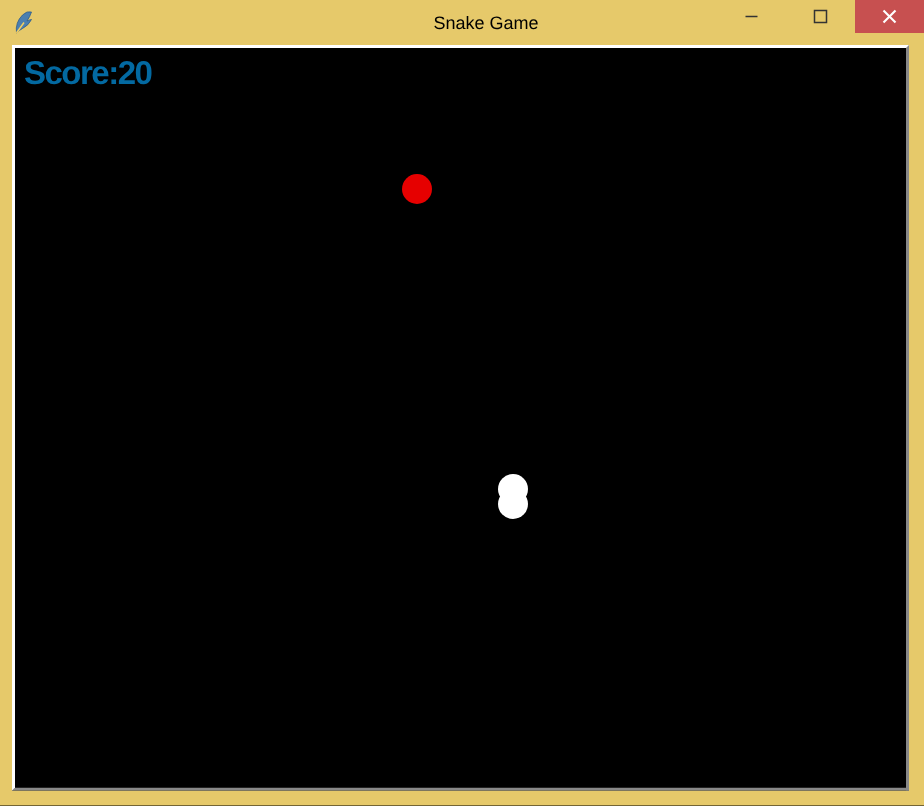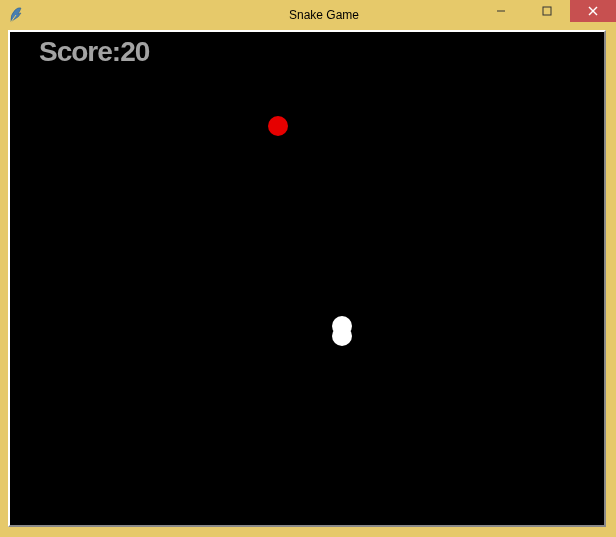--- a/index.html
+++ b/index.html
@@ -69,26 +69,25 @@
     .canvas {
       position: relative;
       width: 100%;
       height: 100%;
       background: #000;
     }
     .score {
       position: absolute;
       left: 6px;
       top: 4px;
-      color: #a3a3a3;
+      color: #0369a1;
       font-family: Arial, sans-serif;
       font-weight: bold;
-      font-size: 28px;
+      font-size: 22px;
       letter-spacing: -1px;
-      margin-left: 23px;
     }
     .food {
       position: absolute;
       width: 20px;
       height: 20px;
       background: #e60000;
       border-radius: 50%;
     }
     .snake-seg {
       position: absolute;

